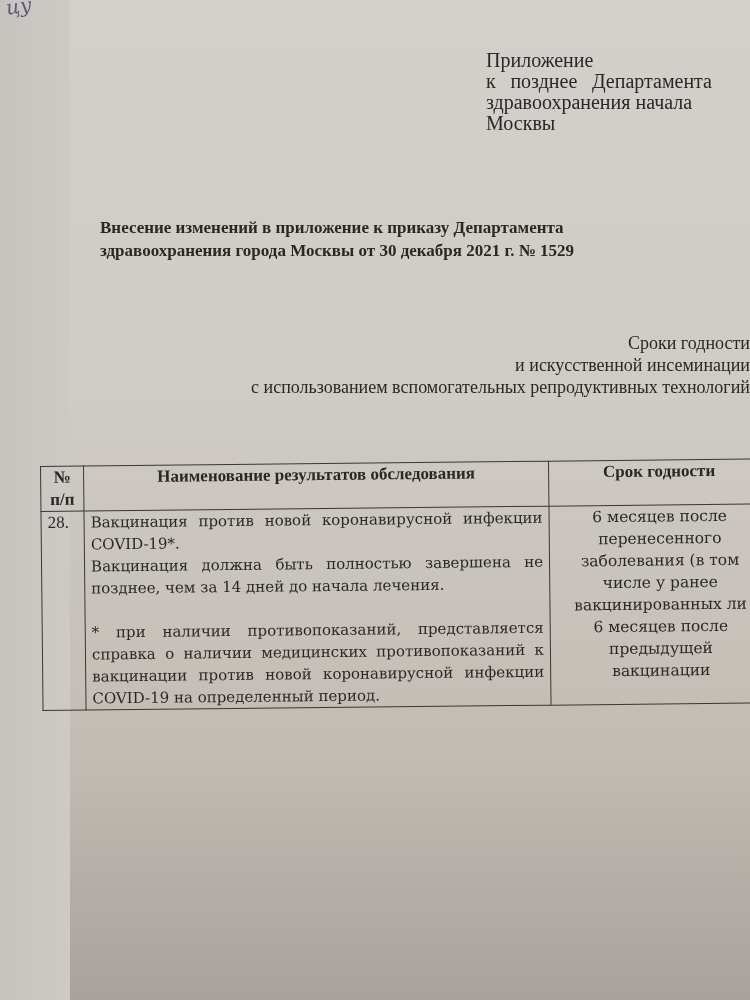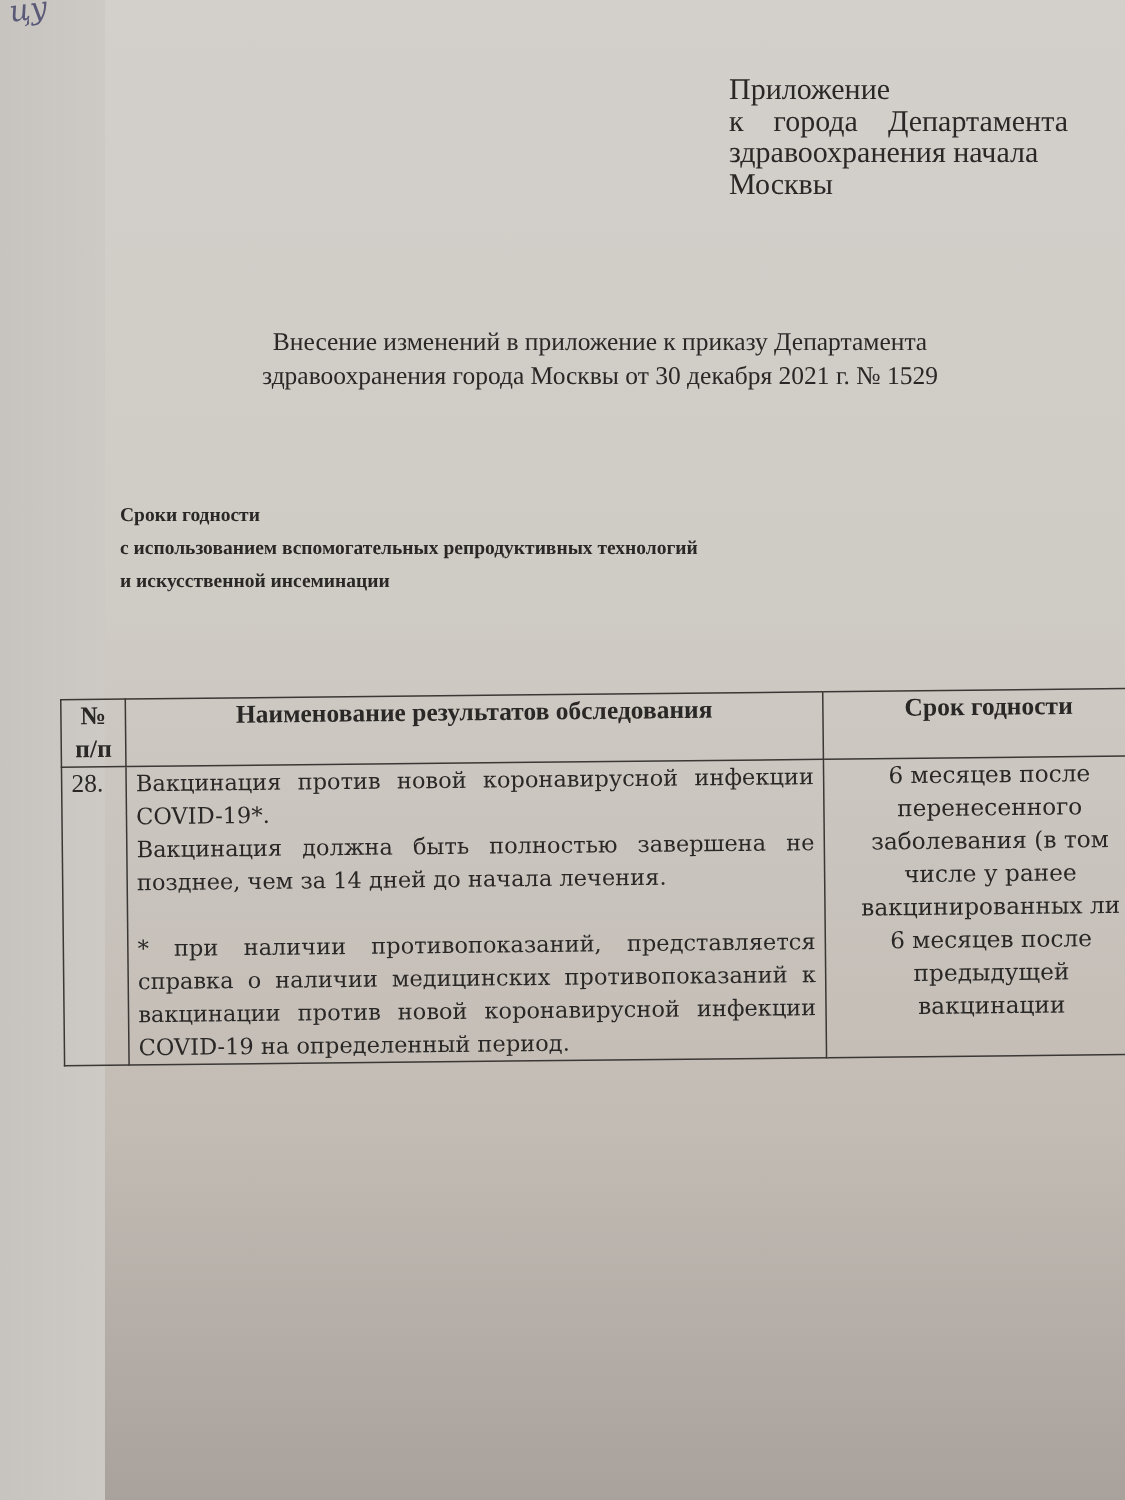--- a/index.html
+++ b/index.html
@@ -17,25 +17,25 @@
       position: absolute; left: 6px; top: -6px; font-family: "DejaVu Serif", serif;
       font-style: italic; font-size: 20px; color: #5a5a78; transform: rotate(-8deg);
     }
     .annex {
       position: absolute; left: 486px; top: 50px; width: 226px;
       font-size: 20px; line-height: 21px;
     }
     .annex .justify { display: flex; justify-content: space-between; }
     .amend-title {
       position: absolute; left: 100px; top: 216px; width: 600px;
-      text-align: center; font-size: 17px; line-height: 23px;
+      text-align: left; font-size: 17px; line-height: 23px; font-weight: bold;
     }
     .main-title {
       position: absolute; left: 80px; top: 332px; width: 670px;
-      text-align: left; font-size: 13px; line-height: 22px; font-weight: bold;
+      text-align: right; font-size: 18px; line-height: 22px; font-weight: normal;
     }
     table.results {
       position: absolute; left: 40px; top: 466px; width: 730px;
       border-collapse: collapse; transform: rotate(-0.6deg); transform-origin: left top;
     }
     table.results td, table.results th {
       border: 1.5px solid #3a3734; vertical-align: top; padding: 0 6px;
     }
     th { font-weight: bold; font-size: 17px; line-height: 22px; }
     th.col-num { width: 30px; text-align: center; padding: 2px 4px; height: 42px; margin-left: 27px; }
@@ -52,35 +52,35 @@
 </head>
 <body>
 
 <div class="page-edge"></div>
 <div class="handwriting">цу</div>
 
 <div class="annex">
   <div>Приложение</div>
   <div class="justify">
     <span>к</span>
-    <span>города</span>
+    <span>позднее</span>
     <span>Департамента</span>
   </div>
   <div>здравоохранения начала Москвы</div>
 </div>
 
 <div class="amend-title">
   <div>Внесение изменений в приложение к приказу Департамента</div>
   <div>здравоохранения города Москвы от 30 декабря 2021 г. № 1529</div>
 </div>
 
 <div class="main-title">
   <div>Сроки годности</div>
+  <div>и искусственной инсеминации</div>
   <div>с использованием вспомогательных репродуктивных технологий</div>
-  <div>и искусственной инсеминации</div>
 </div>
 
 <table class="results">
   <thead>
     <tr>
       <th class="col-num">№ п/п</th>
       <th class="col-name">Наименование результатов обследования</th>
       <th class="col-term">Срок годности</th>
     </tr>
   </thead>

